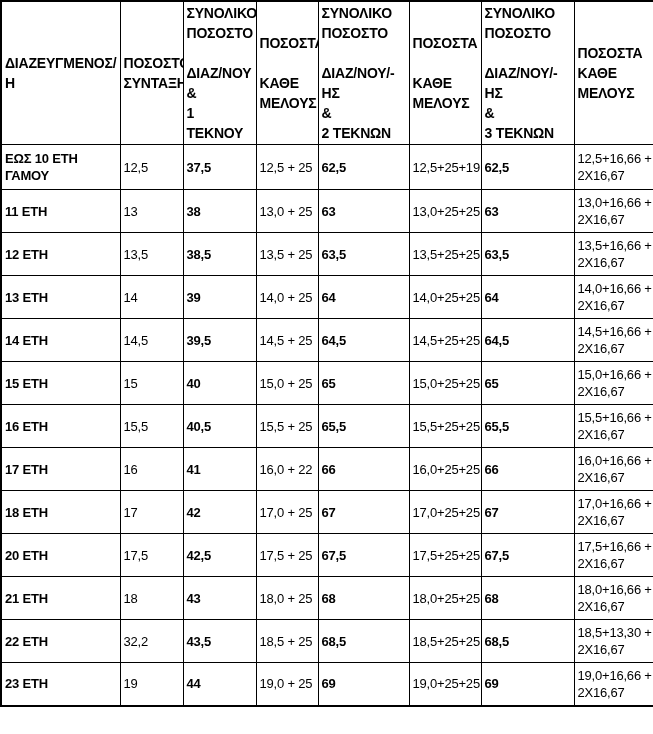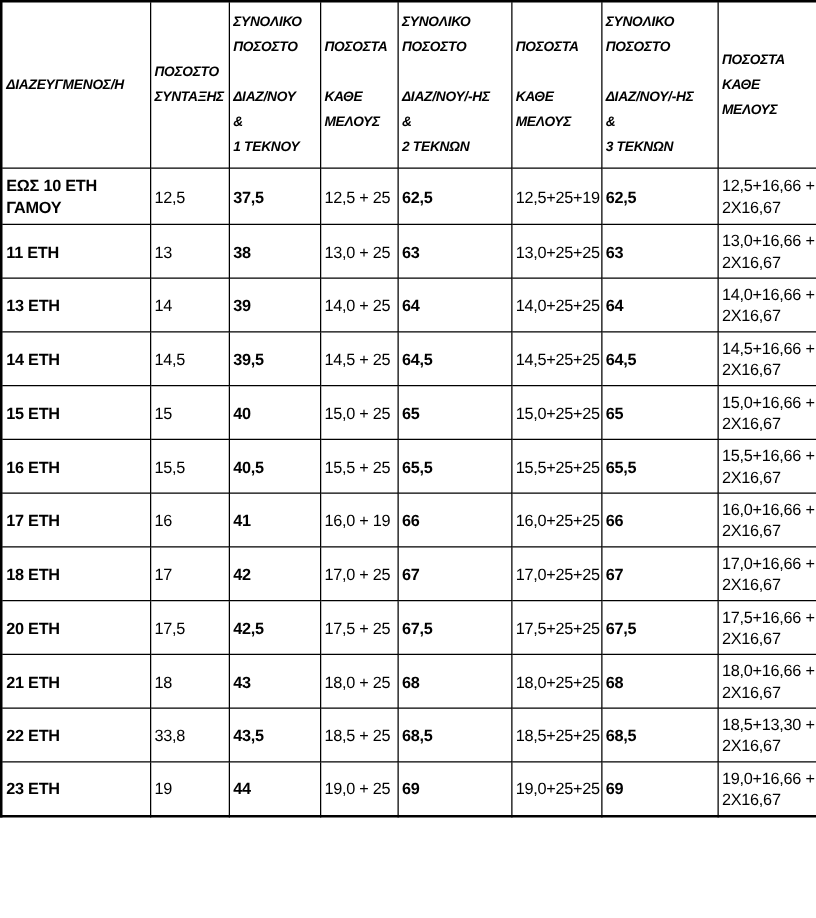--- a/index.html
+++ b/index.html
@@ -24,25 +24,24 @@
   table.pension th,
   table.pension td {
     border: 1px solid #000000;
     padding: 1px 1px 1px 3px;
     vertical-align: middle;
     text-align: left;
     overflow: hidden;
     letter-spacing: -0.2px;
   }
   table.pension th {
-    font-size: 11px;
+    font-size: 14px;
     font-weight: bold;
     line-height: 20px;
     height: 130px;
-    font-style: italic;
   }
   table.pension td {
     font-size: 13px;
     line-height: 17px;
     white-space: nowrap;
   }
   table.pension td:last-child {
     white-space: normal;
   }
   table.pension tbody tr { height: 43px; }
@@ -139,20 +138,30 @@
           <td>11 ΕΤΗ</td>
           <td>13</td>
           <td>38</td>
           <td>13,0 + 25</td>
           <td>63</td>
           <td>13,0+25+25</td>
           <td>63</td>
           <td>13,0+16,66 + 2X16,67</td>
         </tr>
         <tr>
+          <td>12 ΕΤΗ</td>
+          <td>13,5</td>
+          <td>38,5</td>
+          <td>13,5 + 25</td>
+          <td>63,5</td>
+          <td>13,5+25+25</td>
+          <td>63,5</td>
+          <td>13,5+16,66 + 2X16,67</td>
+        </tr>
+        <tr>
           <td>13 ΕΤΗ</td>
           <td>14</td>
           <td>39</td>
           <td>14,0 + 25</td>
           <td>64</td>
           <td>14,0+25+25</td>
           <td>64</td>
           <td>14,0+16,66 + 2X16,67</td>
         </tr>
         <tr>
@@ -182,21 +191,21 @@
           <td>15,5 + 25</td>
           <td>65,5</td>
           <td>15,5+25+25</td>
           <td>65,5</td>
           <td>15,5+16,66 + 2X16,67</td>
         </tr>
         <tr>
           <td>17 ΕΤΗ</td>
           <td>16</td>
           <td>41</td>
-          <td>16,0 + 19</td>
+          <td>16,0 + 22</td>
           <td>66</td>
           <td>16,0+25+25</td>
           <td>66</td>
           <td>16,0+16,66 + 2X16,67</td>
         </tr>
         <tr>
           <td>18 ΕΤΗ</td>
           <td>17</td>
           <td>42</td>
           <td>17,0 + 25</td>
@@ -220,21 +229,21 @@
           <td>18</td>
           <td>43</td>
           <td>18,0 + 25</td>
           <td>68</td>
           <td>18,0+25+25</td>
           <td>68</td>
           <td>18,0+16,66 + 2X16,67</td>
         </tr>
         <tr>
           <td>22 ΕΤΗ</td>
-          <td>33,8</td>
+          <td>32,2</td>
           <td>43,5</td>
           <td>18,5 + 25</td>
           <td>68,5</td>
           <td>18,5+25+25</td>
           <td>68,5</td>
           <td>18,5+13,30 + 2X16,67</td>
         </tr>
         <tr>
           <td>23 ΕΤΗ</td>
           <td>19</td>

